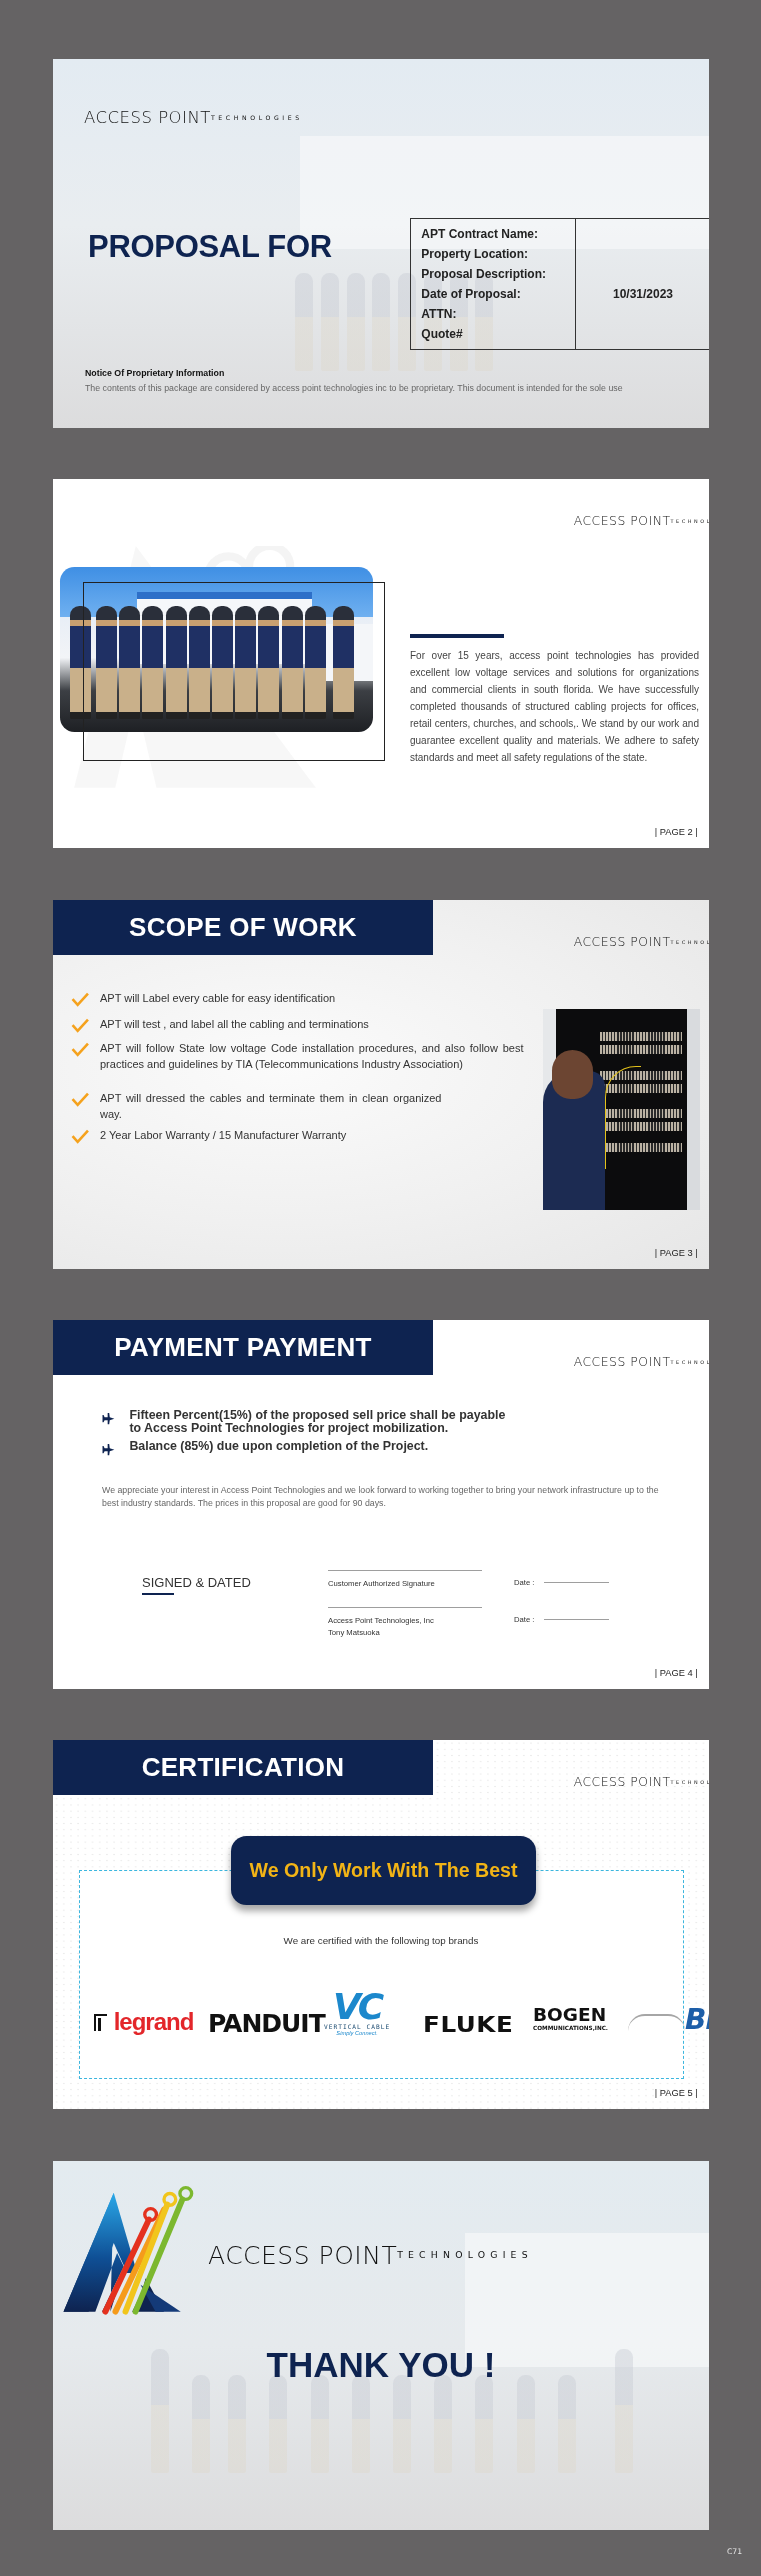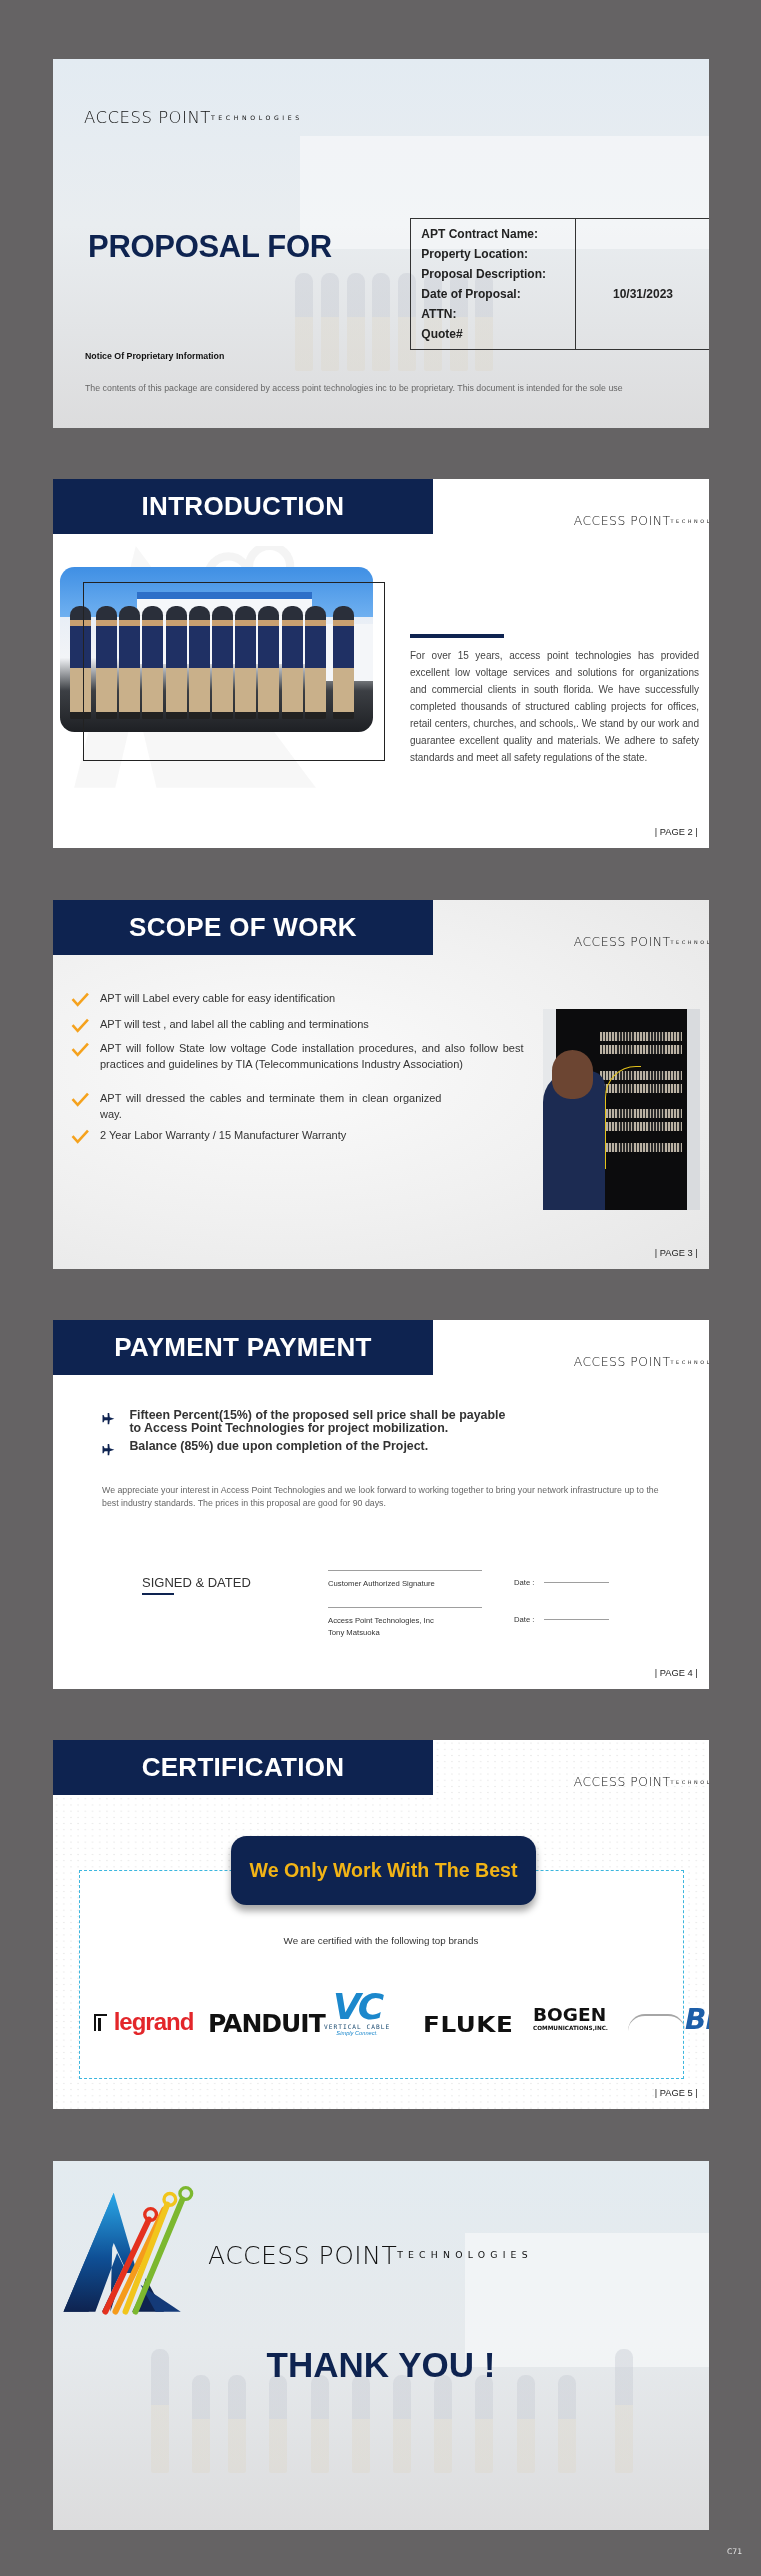--- a/index.html
+++ b/index.html
@@ -34,21 +34,21 @@
   .logo-lg { left: 31px; top: 17.5px; width: 165px; }
   .logo-lg svg { width: 93px; height: 82px; }
   .logo-lg .brand { font-size: 16.5px; margin-top: 2.1px; }
   .logo-lg .sub { font-size: 6.2px; letter-spacing: 3.6px; margin-top: 2.1px; }
   .proposal-title { position: absolute; left: 35px; top: 170px; font-size: 31px; font-weight: 700; color: #0e2350; letter-spacing: -0.3px; }
   .info-table { position: absolute; left: 357px; top: 159px; width: 301px; height: 132px; border: 0.8px solid #333; display: flex; }
   .info-table .col-labels { width: 165px; border-right: 0.8px solid #333; padding: 5.2px 0 0 10.3px; }
   .info-table .col-values { flex: 1; display: flex; flex-direction: column; padding-top: 5.2px; }
   .info-row { height: 20px; display: flex; align-items: center; font-size: 12px; font-weight: 700; color: #222; }
   .info-value { height: 20px; display: flex; align-items: center; justify-content: center; font-size: 12px; font-weight: 700; color: #222; }
-  .notice-title { position: absolute; left: 32px; top: 292px; font-size: 8.8px; font-weight: 700; color: #111; text-align: center; }
+  .notice-title { position: absolute; left: 32px; top: 309px; font-size: 8.8px; font-weight: 700; color: #111; text-align: center; }
   .notice-body { position: absolute; left: 32px; top: 324px; width: 598px; font-size: 8.8px; color: #666; line-height: 11.3px; }
 
   
   .banner { position: absolute; left: 0; top: 0; width: 380px; height: 55px; background: #0e2350; display: flex; align-items: center; justify-content: center; }
   .banner span { color: #fff; font-size: 26px; font-weight: 700; letter-spacing: 0.3px; }
   .page-num { position: absolute; right: 11.3px; bottom: 11.3px; font-size: 9.3px; color: #222; }
 
   
   .watermark { position: absolute; left: 20.6px; top: 67px; width: 242px; height: 247px; opacity: .55; }
   .photo-frame { position: absolute; left: 30px; top: 103px; width: 302px; height: 179px; border: 1.5px solid #222; }
@@ -179,23 +179,20 @@
       <div class="info-value">10/31/2023</div>
       <div class="info-value"></div>
       <div class="info-value"></div>
     </div>
   </div>
   <div class="notice-title">Notice Of Proprietary Information</div>
   <p class="notice-body">The contents of this package are considered by access point technologies inc to be proprietary. This document is intended for the sole use</p>
 </section>
 
 <section class="slide" id="s2">
-  <div class="banner">
-    <span>INTRODUCTION</span>
-  </div>
   <div class="logo logo-sm">
 
   <svg viewBox="0 0 180 160">
     <defs>
       <linearGradient id="lg-tri" x1="0" y1="0" x2="0" y2="1">
         <stop offset="0" stop-color="#2aa8e8"></stop>
         <stop offset="0.55" stop-color="#0f4f95"></stop>
         <stop offset="1" stop-color="#0e2350"></stop>
       </linearGradient>
     </defs>

